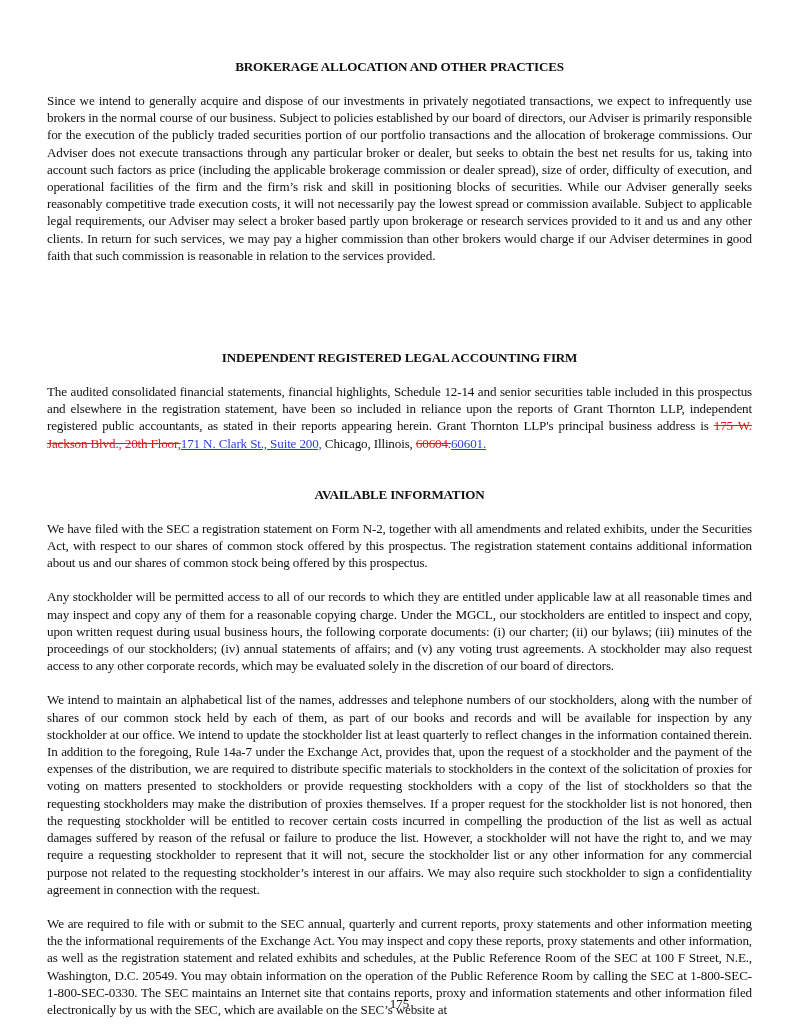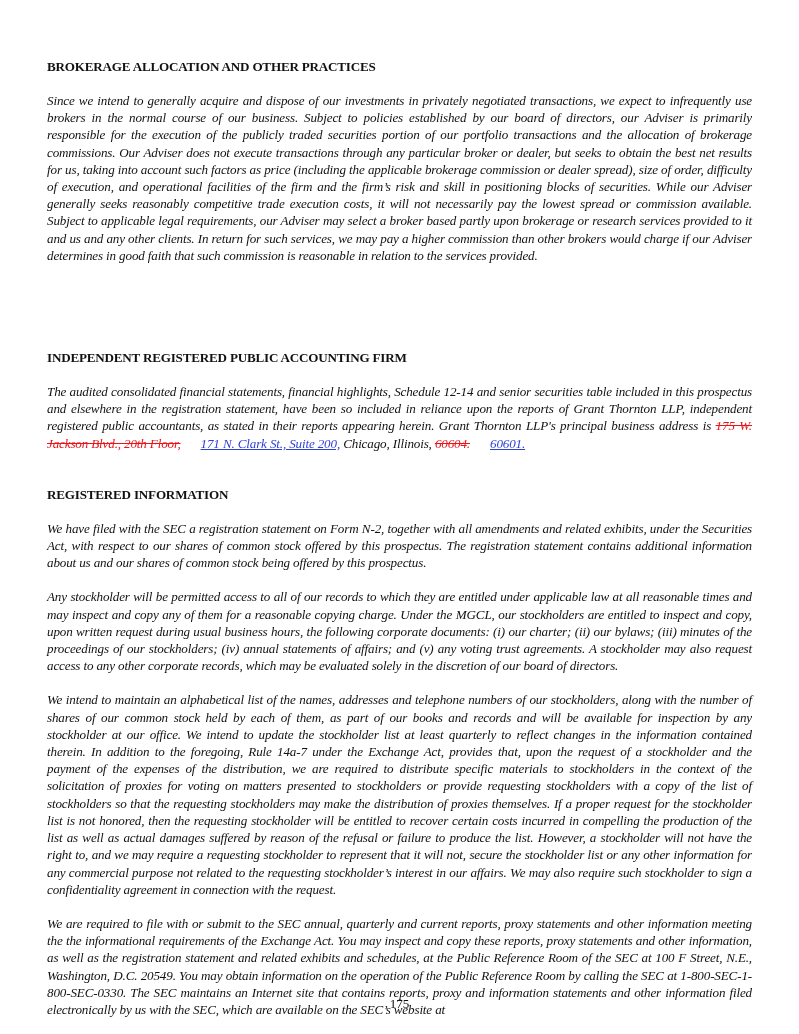--- a/index.html
+++ b/index.html
@@ -5,53 +5,53 @@
     html, body { margin: 0; padding: 0; background: #ffffff; }
     body { width: 799px; height: 1034px; position: relative; overflow: hidden; }
     .page {
       position: absolute; left: 47px; top: 58px; width: 705px;
       font-family: "Liberation Serif", serif;
       font-size: 13.1px; line-height: 17.2px; color: #111111;
       letter-spacing: -0.15px;
     }
     h2 {
       font-family: "Liberation Serif", serif;
-      font-size: 13.1px; font-weight: bold; 
+      font-size: 13.1px; font-weight: bold; text-align: center;
       margin: 0; line-height: 17px; letter-spacing: -0.2px;
     }
-    p { margin: 0; text-align: justify; font-style: italic; }
+    p { margin: 0; text-align: justify; }
     .gap-h { height: 17px; }
     .gap-p { height: 17px; }
     .gap-sec { height: 34px; }
     .del { color: #e8161b; text-decoration: line-through; }
-    .ins { color: #2d3fd6; text-decoration: underline; margin-left: 20px; }
+    .ins { color: #2d3fd6; text-decoration: underline; }
     .page-number {
       position: absolute; top: 996px; left: 0; width: 799px; text-align: center;
       font-family: "Liberation Serif", serif; font-size: 13.1px; color: #111111;
     }
   </style>
 </head>
 <body>
 
 <div class="page">
 
   <h2>BROKERAGE ALLOCATION AND OTHER PRACTICES</h2>
   <div class="gap-h"></div>
   <p>Since we intend to generally acquire and dispose of our investments in privately negotiated transactions, we expect to infrequently use brokers in the normal course of our business. Subject to policies established by our board of directors, our Adviser is primarily responsible for the execution of the publicly traded securities portion of our portfolio transactions and the allocation of brokerage commissions. Our Adviser does not execute transactions through any particular broker or dealer, but seeks to obtain the best net results for us, taking into account such factors as price (including the applicable brokerage commission or dealer spread), size of order, difficulty of execution, and operational facilities of the firm and the firm’s risk and skill in positioning blocks of securities. While our Adviser generally seeks reasonably competitive trade execution costs, it will not necessarily pay the lowest spread or commission available. Subject to applicable legal requirements, our Adviser may select a broker based partly upon brokerage or research services provided to it and us and any other clients. In return for such services, we may pay a higher commission than other brokers would charge if our Adviser determines in good faith that such commission is reasonable in relation to the services provided.</p>
 
   <div class="gap-sec"></div>
   <div class="gap-h"></div>
 
   <div class="gap-sec"></div>
-  <h2>INDEPENDENT REGISTERED PUBLIC ACCOUNTING FIRM</h2>
+  <h2>INDEPENDENT REGISTERED LEGAL ACCOUNTING FIRM</h2>
   <div class="gap-h"></div>
   <p><span>The audited consolidated financial statements, financial highlights, Schedule 12-14 and senior securities table included in this prospectus and elsewhere in the registration statement, have been so included in reliance upon the reports of Grant Thornton LLP, independent registered public accountants, as stated in their reports appearing herein. Grant Thornton LLP's principal business address is </span><span class="del" style="color: rgb(232, 22, 27);">175 W. Jackson Blvd., 20th Floor,</span><span class="ins" style="color: rgb(45, 63, 214);">171 N. Clark St., Suite 200,</span><span> Chicago, Illinois, </span><span class="del" style="color: rgb(232, 22, 27);">60604.</span><span class="ins" style="color: rgb(45, 63, 214);">60601.</span></p>
 
   <div class="gap-sec"></div>
-  <h2>REGISTERED INFORMATION</h2>
+  <h2>AVAILABLE INFORMATION</h2>
   <div class="gap-h"></div>
   <p>We have filed with the SEC a registration statement on Form N-2, together with all amendments and related exhibits, under the Securities Act, with respect to our shares of common stock offered by this prospectus. The registration statement contains additional information about us and our shares of common stock being offered by this prospectus.</p>
   <div class="gap-p"></div>
   <p>Any stockholder will be permitted access to all of our records to which they are entitled under applicable law at all reasonable times and may inspect and copy any of them for a reasonable copying charge. Under the MGCL, our stockholders are entitled to inspect and copy, upon written request during usual business hours, the following corporate documents: (i) our charter; (ii) our bylaws; (iii) minutes of the proceedings of our stockholders; (iv) annual statements of affairs; and (v) any voting trust agreements. A stockholder may also request access to any other corporate records, which may be evaluated solely in the discretion of our board of directors.</p>
   <div class="gap-p"></div>
   <p>We intend to maintain an alphabetical list of the names, addresses and telephone numbers of our stockholders, along with the number of shares of our common stock held by each of them, as part of our books and records and will be available for inspection by any stockholder at our office. We intend to update the stockholder list at least quarterly to reflect changes in the information contained therein. In addition to the foregoing, Rule 14a-7 under the Exchange Act, provides that, upon the request of a stockholder and the payment of the expenses of the distribution, we are required to distribute specific materials to stockholders in the context of the solicitation of proxies for voting on matters presented to stockholders or provide requesting stockholders with a copy of the list of stockholders so that the requesting stockholders may make the distribution of proxies themselves. If a proper request for the stockholder list is not honored, then the requesting stockholder will be entitled to recover certain costs incurred in compelling the production of the list as well as actual damages suffered by reason of the refusal or failure to produce the list. However, a stockholder will not have the right to, and we may require a requesting stockholder to represent that it will not, secure the stockholder list or any other information for any commercial purpose not related to the requesting stockholder’s interest in our affairs. We may also require such stockholder to sign a confidentiality agreement in connection with the request.</p>
   <div class="gap-p"></div>
   <p><span>We are required to file with or submit to the SEC annual, quarterly and current reports, proxy statements and other information meeting the the informational requirements of the Exchange Act. You may inspect and copy these reports, proxy statements and other information, as well as the registration statement and related exhibits and schedules, at the Public Reference Room of the SEC at 100 F Street, N.E., Washington, D.C. 20549. You may obtain information on the operation of the Public Reference Room by calling the SEC at 1-800-SEC-1-800-SEC-0330. The SEC maintains an Internet site that contains reports, proxy and information statements and other information filed electronically by us with the SEC, which are available on the SEC’s website at </span></p>
 
 </div>

